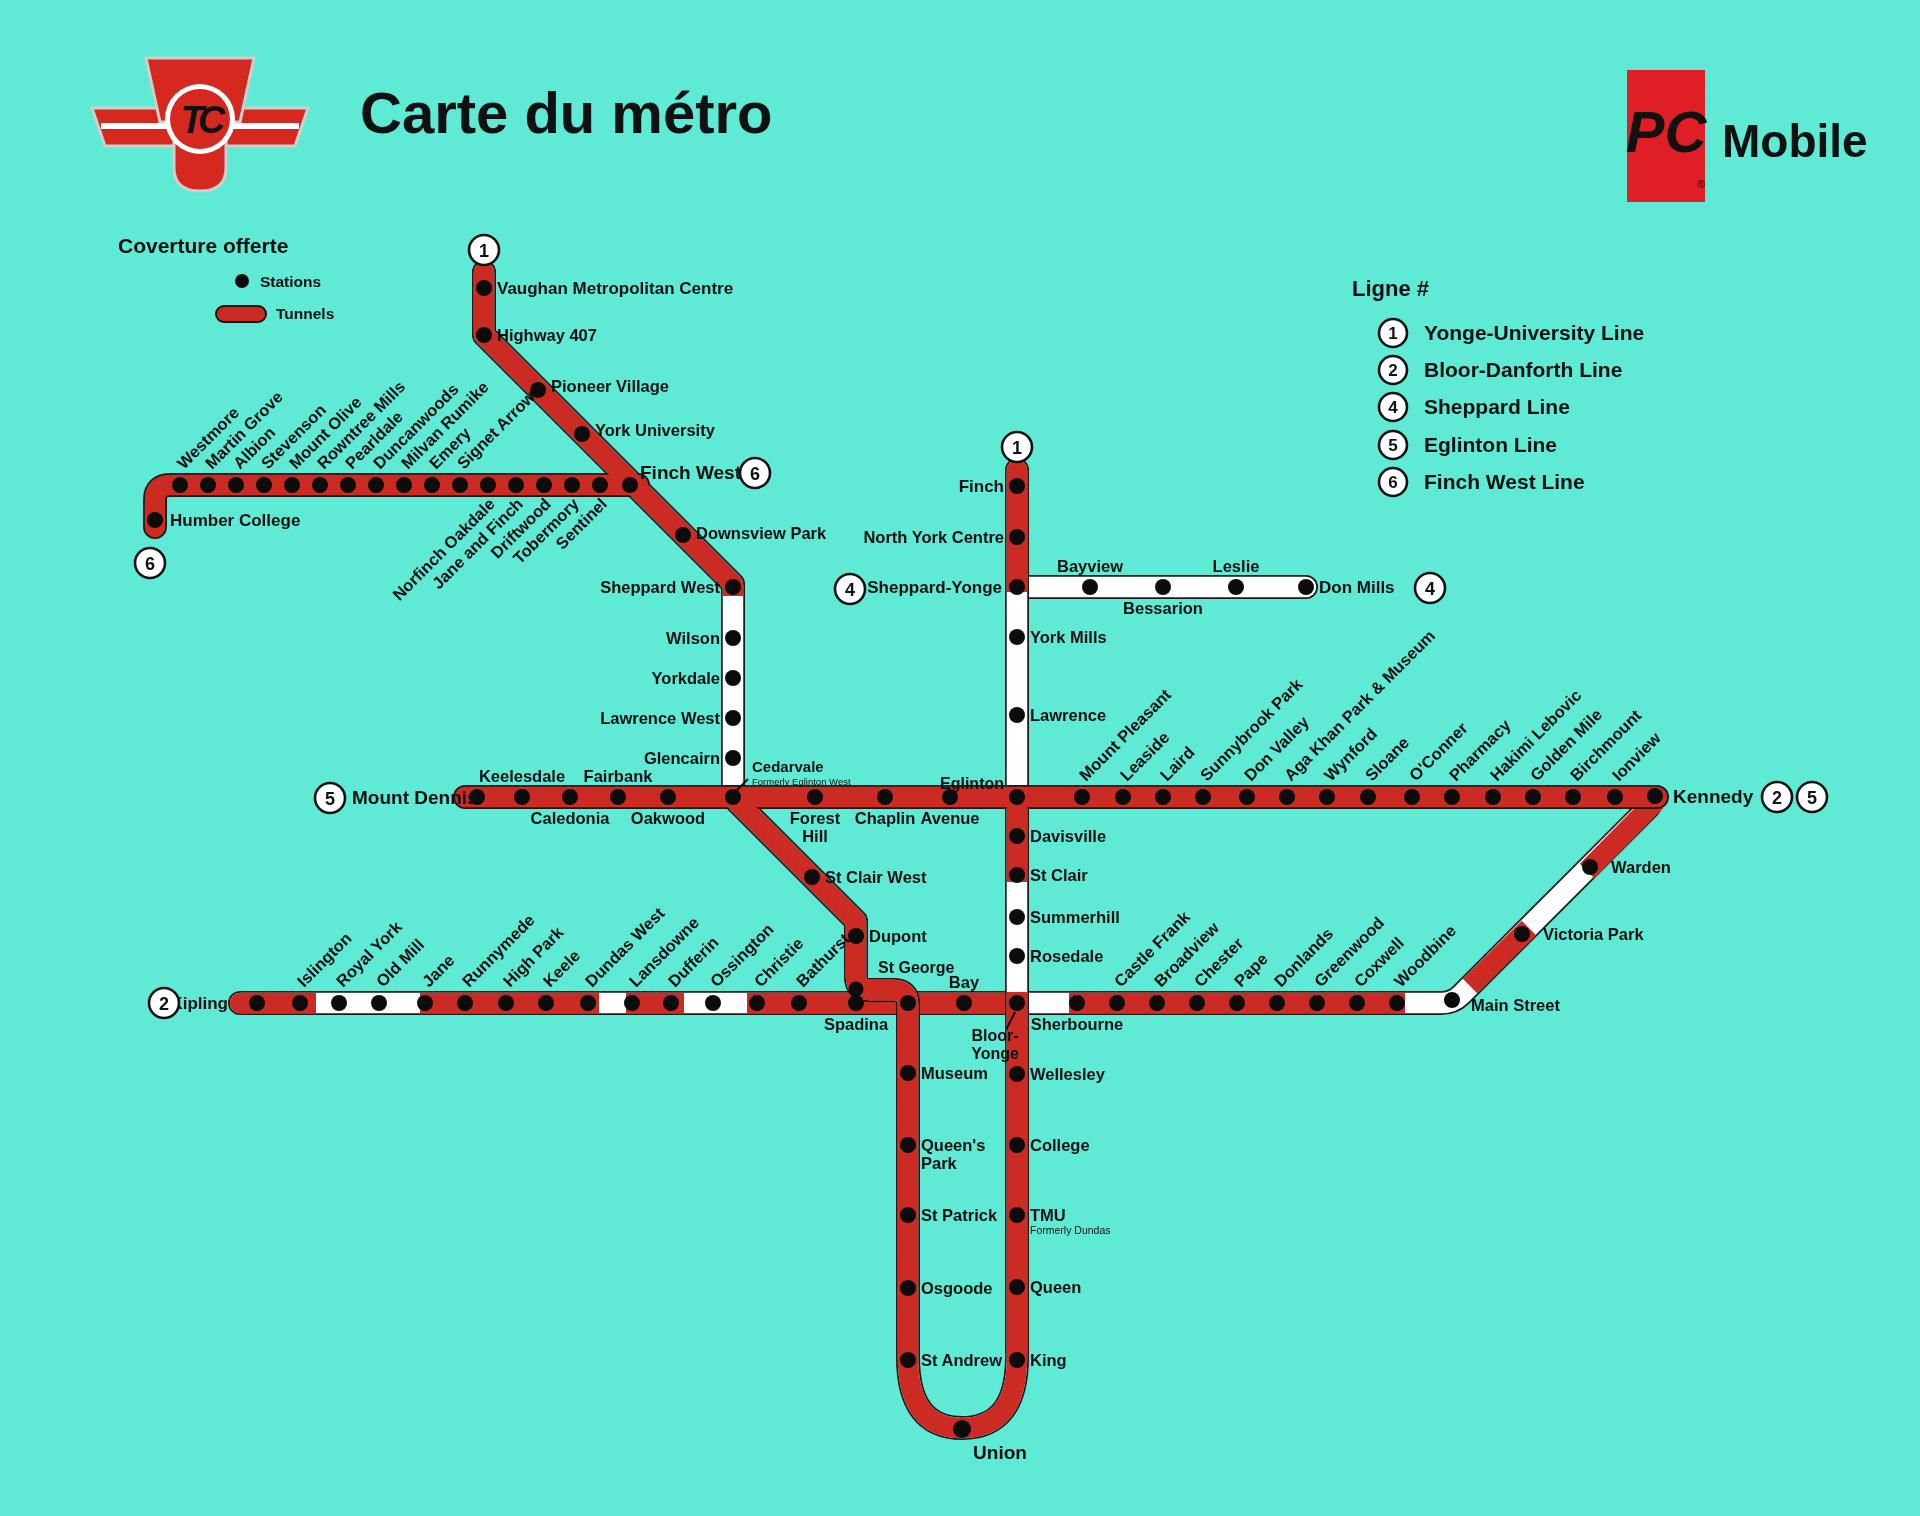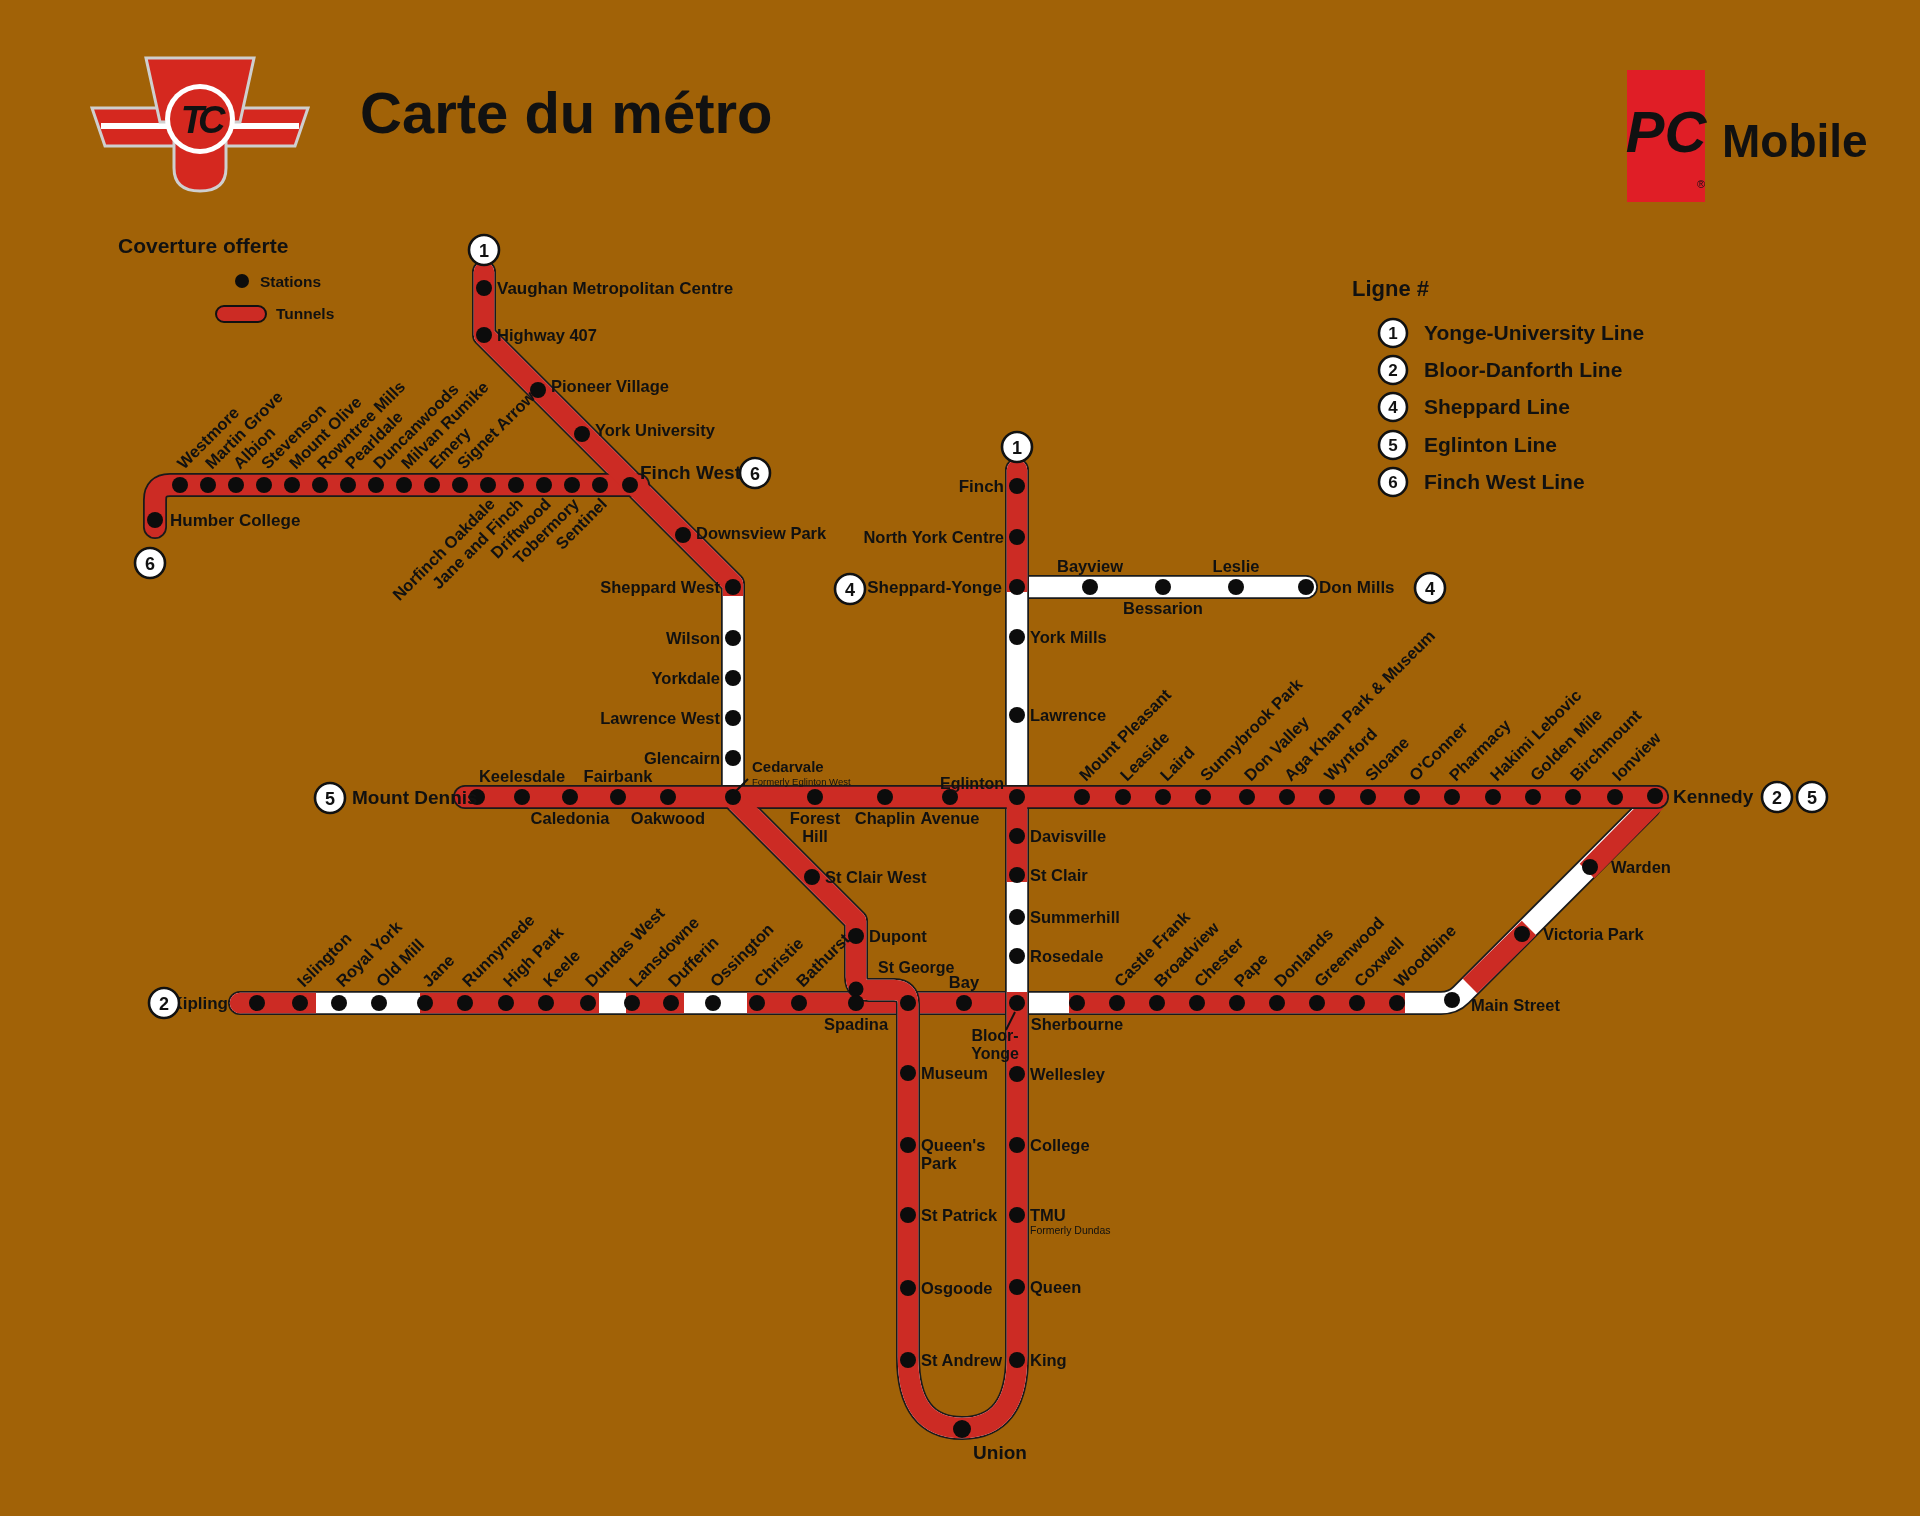--- a/index.html
+++ b/index.html
@@ -1,16 +1,16 @@
 <!DOCTYPE html>
 <html><head>
 <meta charset="utf-8">
 <style>
   html,body{margin:0;padding:0;background:#fff;}
-  #stage{position:relative;width:1920px;height:1516px;background:#a16207;overflow:hidden;
+  #stage{position:relative;width:1920px;height:1516px;background:#5eead4;overflow:hidden;
          font-family:"Liberation Sans",sans-serif;}
   svg text{font-family:"Liberation Sans",sans-serif;fill:#111;}
   .tube-out{stroke:#1a1a1a;stroke-width:24;fill:none;stroke-linejoin:round;}
   .tube-white{stroke:#ffffff;stroke-width:20.5;fill:none;stroke-linejoin:round;}
   .tube-red{stroke:var(--red,#cc2b24);stroke-width:20.5;fill:none;stroke-linejoin:round;}
   .capfix{fill:var(--red,#cc2b24);}
   .dot{fill:#0c0c0c;}
   .lbl{font-weight:700;}
   .sub{font-weight:400;}
   .badge-circle{fill:#fff;stroke:#111;stroke-width:2.6;}

